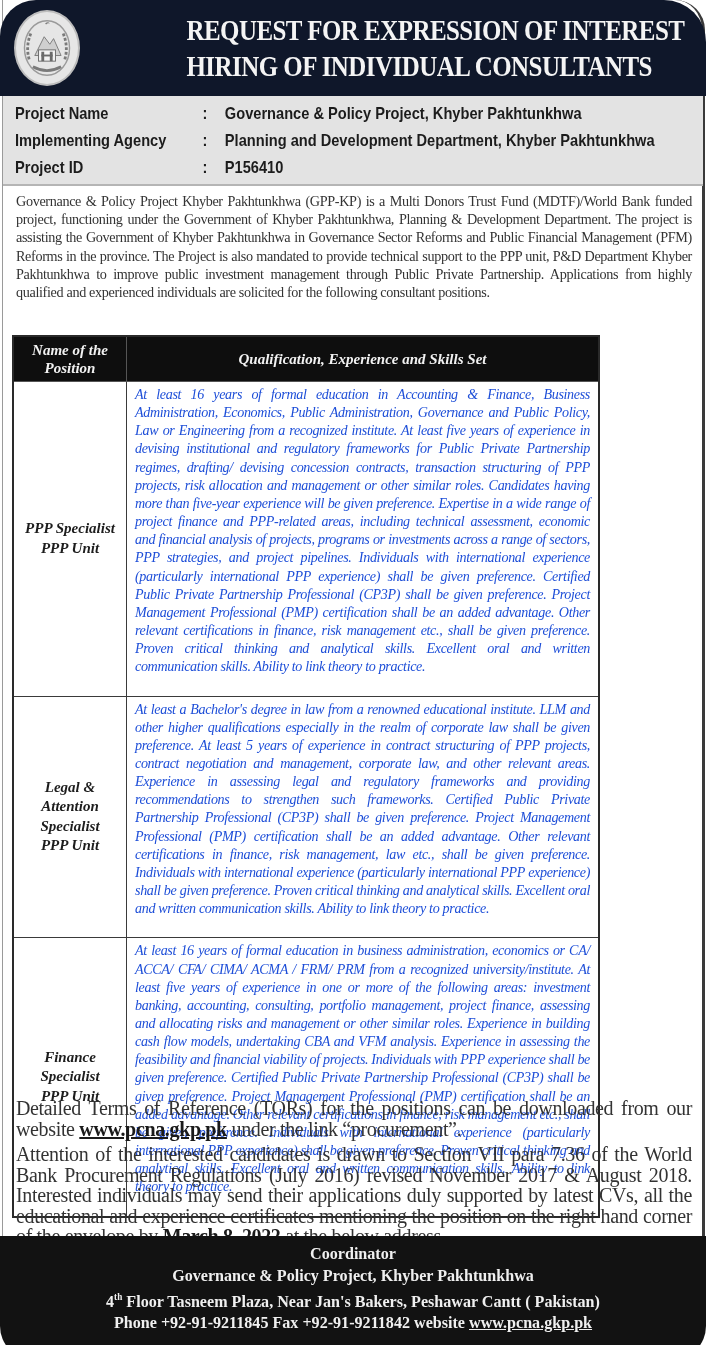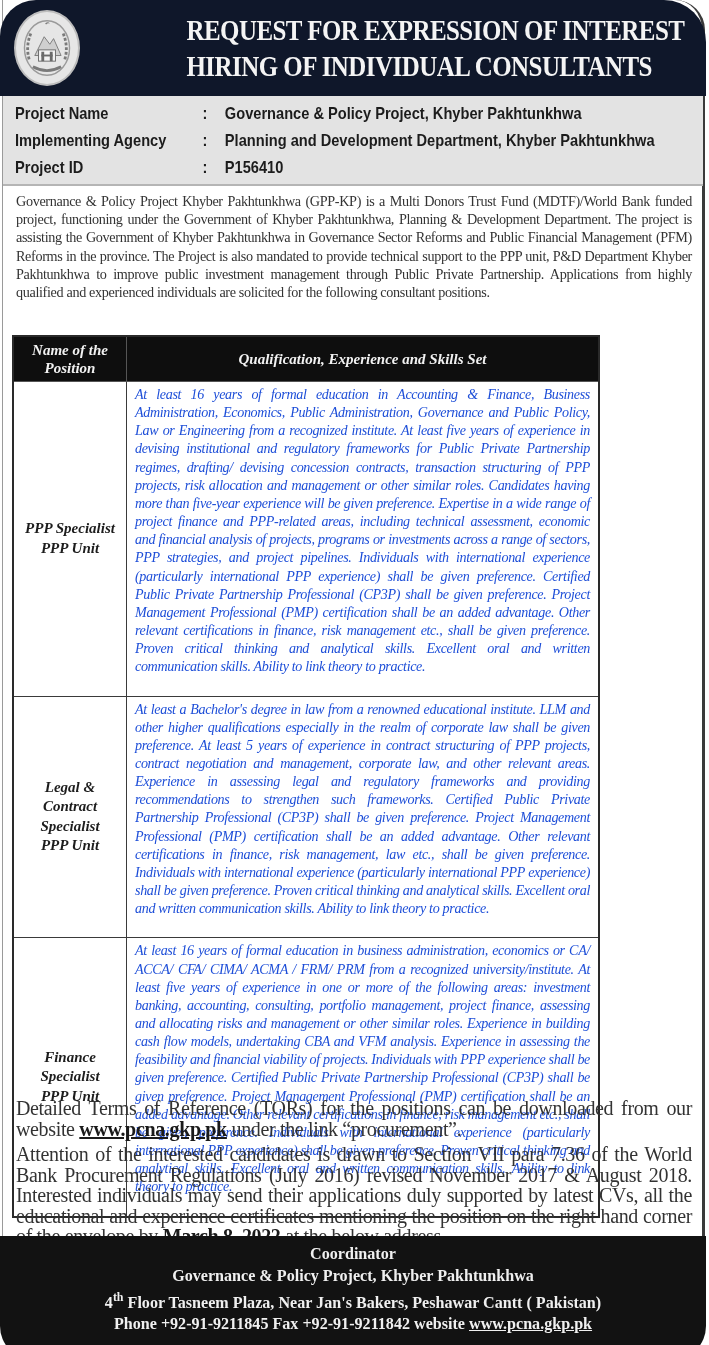--- a/index.html
+++ b/index.html
@@ -18,21 +18,21 @@
   table.pos th { background:#0e0e0e; color:#f2f2f2; font-weight:bold; font-size:15px; line-height:18px; border:1px solid #555; padding:4px 4px; }
   table.pos td { border:1.5px solid #3a3a3a; vertical-align:middle; }
   td.name { width:104px; text-align:center; font-weight:bold; font-size:15px; line-height:19.5px; color:#1d1d1d; padding:14px 4px; }
   td.desc { font-size:14.1px; line-height:18.15px; text-align:justify; color:#1d4ed8; padding:3px 8px 20px 8px; letter-spacing:-0.35px; }
   .note { position:absolute; left:16px; width:676px; font-size:20px; line-height:20.5px; text-align:justify; color:#333; letter-spacing:-0.35px; }
   .link { font-weight:bold; text-decoration:underline; color:#1a1a1a; }
   .bold { font-weight:bold; color:#1a1a1a;margin-top:7px; }
   .footer { position:absolute; left:0; top:1236px; width:706px; height:124px; background:#121212; border-radius:0 0 34px 34px; color:#f0f0f0; text-align:center; font-weight:bold; font-size:17.5px; line-height:21.5px; padding-top:7px; box-sizing:border-box; }
   .footer div { transform:scaleX(0.92); transform-origin:center; }
   .footer .flink { text-decoration:underline; }
-  sup { font-size:13px; }
+  sup { font-size:10px; }
 </style>
 </head>
 <body>
 
 <div class="frame"></div>
 
 <div class="header">
   <div class="logo">
     <svg viewBox="0 0 66 76">
       <ellipse cx="33" cy="38" rx="24" ry="29" fill="none" stroke="#9a9a9a" stroke-width="1.5"></ellipse>
@@ -78,21 +78,21 @@
     <tr>
       <td class="name">
         <div>PPP Specialist</div>
         <div>PPP Unit</div>
       </td>
       <td class="desc">At least 16 years of formal education in Accounting &amp; Finance, Business Administration, Economics, Public Administration, Governance and Public Policy, Law or Engineering from a recognized institute. At least five years of experience in devising institutional and regulatory frameworks for Public Private Partnership regimes, drafting/ devising concession contracts, transaction structuring of PPP projects, risk allocation and management or other similar roles. Candidates having more than five-year experience will be given preference. Expertise in a wide range of project finance and PPP-related areas, including technical assessment, economic and financial analysis of projects, programs or investments across a range of sectors, PPP strategies, and project pipelines. Individuals with international experience (particularly international PPP experience) shall be given preference. Certified Public Private Partnership Professional (CP3P) shall be given preference. Project Management Professional (PMP) certification shall be an added advantage. Other relevant certifications in finance, risk management etc., shall be given preference. Proven critical thinking and analytical skills. Excellent oral and written communication skills. Ability to link theory to practice.</td>
     </tr>
     <tr>
       <td class="name">
         <div>Legal &amp;</div>
-        <div>Contract</div>
+        <div>Attention</div>
         <div>Specialist</div>
         <div>PPP Unit</div>
       </td>
       <td class="desc">At least a Bachelor's degree in law from a renowned educational institute. LLM and other higher qualifications especially in the realm of corporate law shall be given preference. At least 5 years of experience in contract structuring of PPP projects, contract negotiation and management, corporate law, and other relevant areas. Experience in assessing legal and regulatory frameworks and providing recommendations to strengthen such frameworks. Certified Public Private Partnership Professional (CP3P) shall be given preference. Project Management Professional (PMP) certification shall be an added advantage. Other relevant certifications in finance, risk management, law etc., shall be given preference. Individuals with international experience (particularly international PPP experience) shall be given preference. Proven critical thinking and analytical skills. Excellent oral and written communication skills. Ability to link theory to practice.</td>
     </tr>
     <tr>
       <td class="name">
         <div>Finance</div>
         <div>Specialist</div>
         <div>PPP Unit</div>

